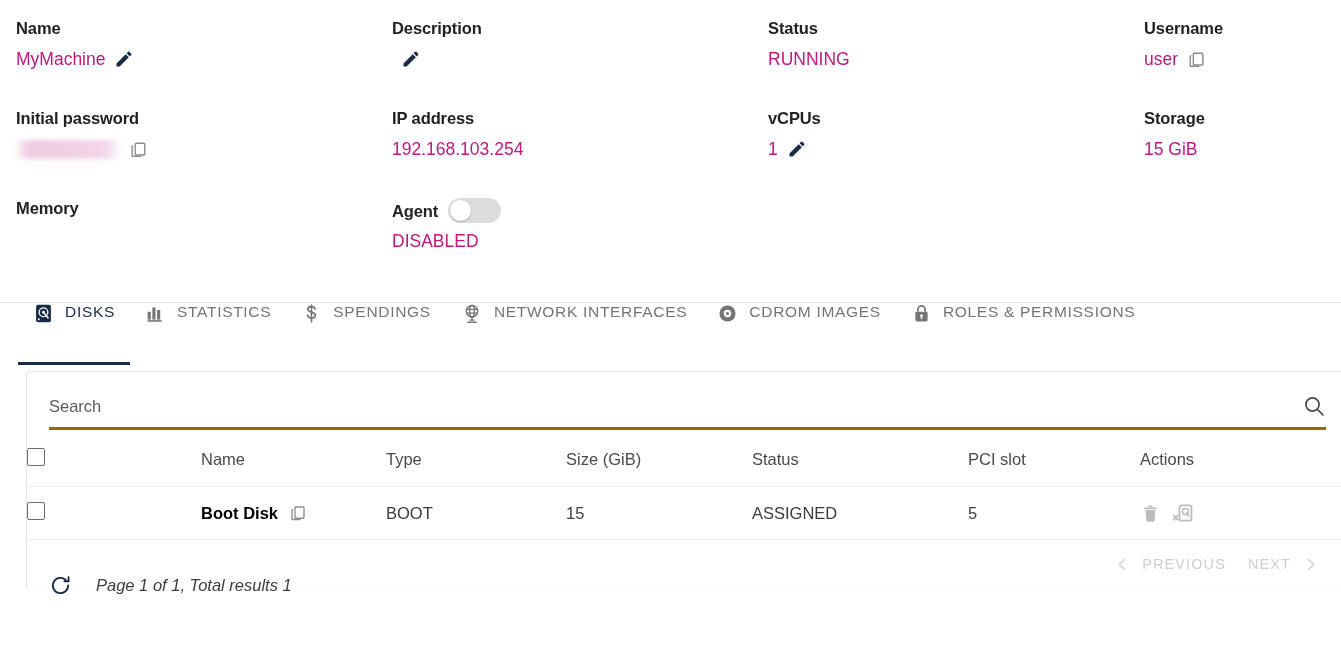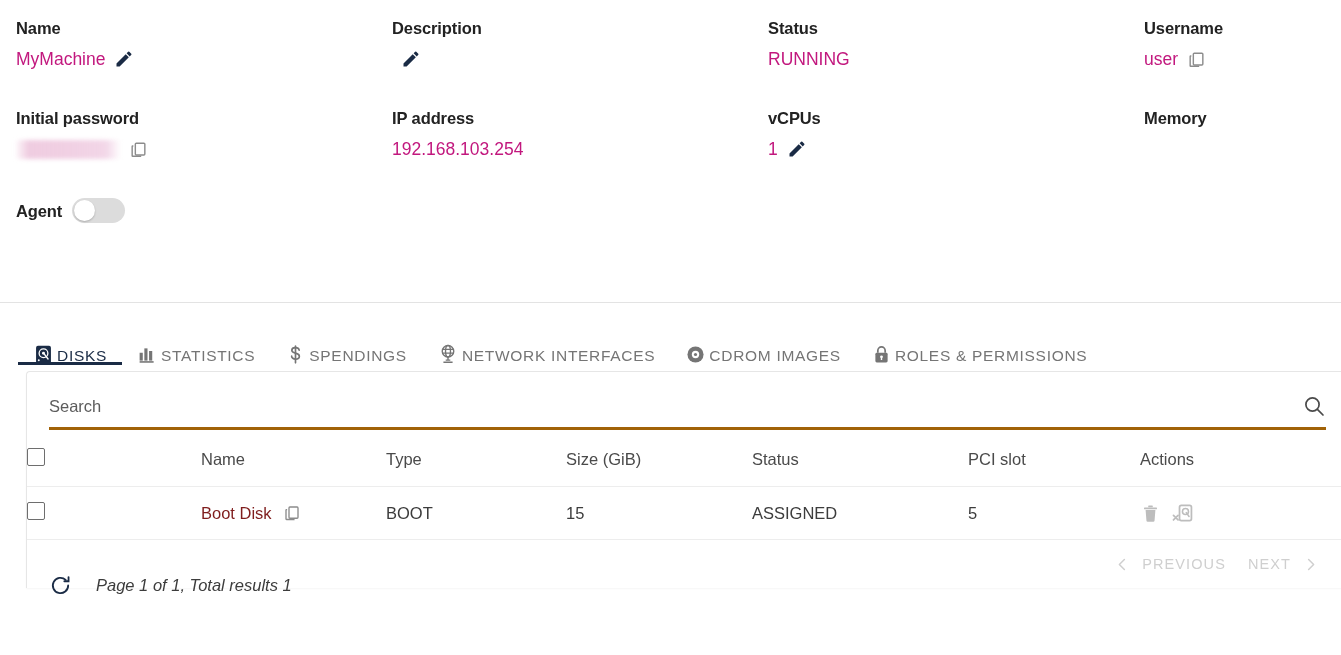--- a/index.html
+++ b/index.html
@@ -105,22 +105,22 @@
   
   .tabs {
     display: flex;
     align-items: flex-end;
     height: 62px;
     padding-left: 18px;
     position: relative;
   }
   .tab {
     display: flex;
-    align-items: flex-end;
-    gap: 3px;
+    align-items: flex-start;
+    gap: 11px;
     height: 62px;
     padding: 0 15px;
     box-sizing: border-box;
     cursor: pointer;
     position: relative;
   }
   .tab-label {
     font-size: 15.5px;
     letter-spacing: 0.7px;
     color: #757575;
@@ -208,22 +208,23 @@
     display: inline-block;
     background: #fff;
     cursor: pointer;
   }
   .link-cell {
     display: flex;
     align-items: center;
     gap: 11px;
   }
   .disk-link {
-    color: #7f1d1d;
+    color: #000000;
     cursor: pointer;
+    font-weight: bold;
   }
   .actions-cell {
     display: flex;
     align-items: center;
     gap: 11px;
   }
 
   
   .foot {
     display: flex;
@@ -336,31 +337,40 @@
     <div class="field-value-row">
       <span class="field-value">1</span>
       <span class="icn pencil">
         <svg width="20" height="20" viewBox="0 0 24 24" fill="#1a2b45">
             <path d="M3 17.25V21h3.75L17.81 9.94l-3.75-3.75L3 17.25zM20.71 7.04a1 1 0 0 0 0-1.41l-2.34-2.34a1 1 0 0 0-1.41 0l-1.83 1.83 3.75 3.75 1.83-1.83z"></path>
           </svg>
       </span>
     </div>
   </div>
 
+  <div class="field">
+    <div class="field-label">Storage</div>
+    <div class="field-value-row">
+      <span class="field-value">15 GiB</span>
+    </div>
+  </div>
 
   <div class="field">
     <div class="field-label">Memory</div>
   </div>
 
   <div class="field">
     <div class="label-inline">
       <span class="field-label">Agent</span>
       <span class="toggle">
         <span class="toggle-knob"></span>
       </span>
+    </div>
+    <div class="field-value-row">
+      <span class="field-value">DISABLED</span>
     </div>
   </div>
 
 </div>
 
 <div class="divider"></div>
 
 <div class="tabs">
 
   <div class="tab active">

